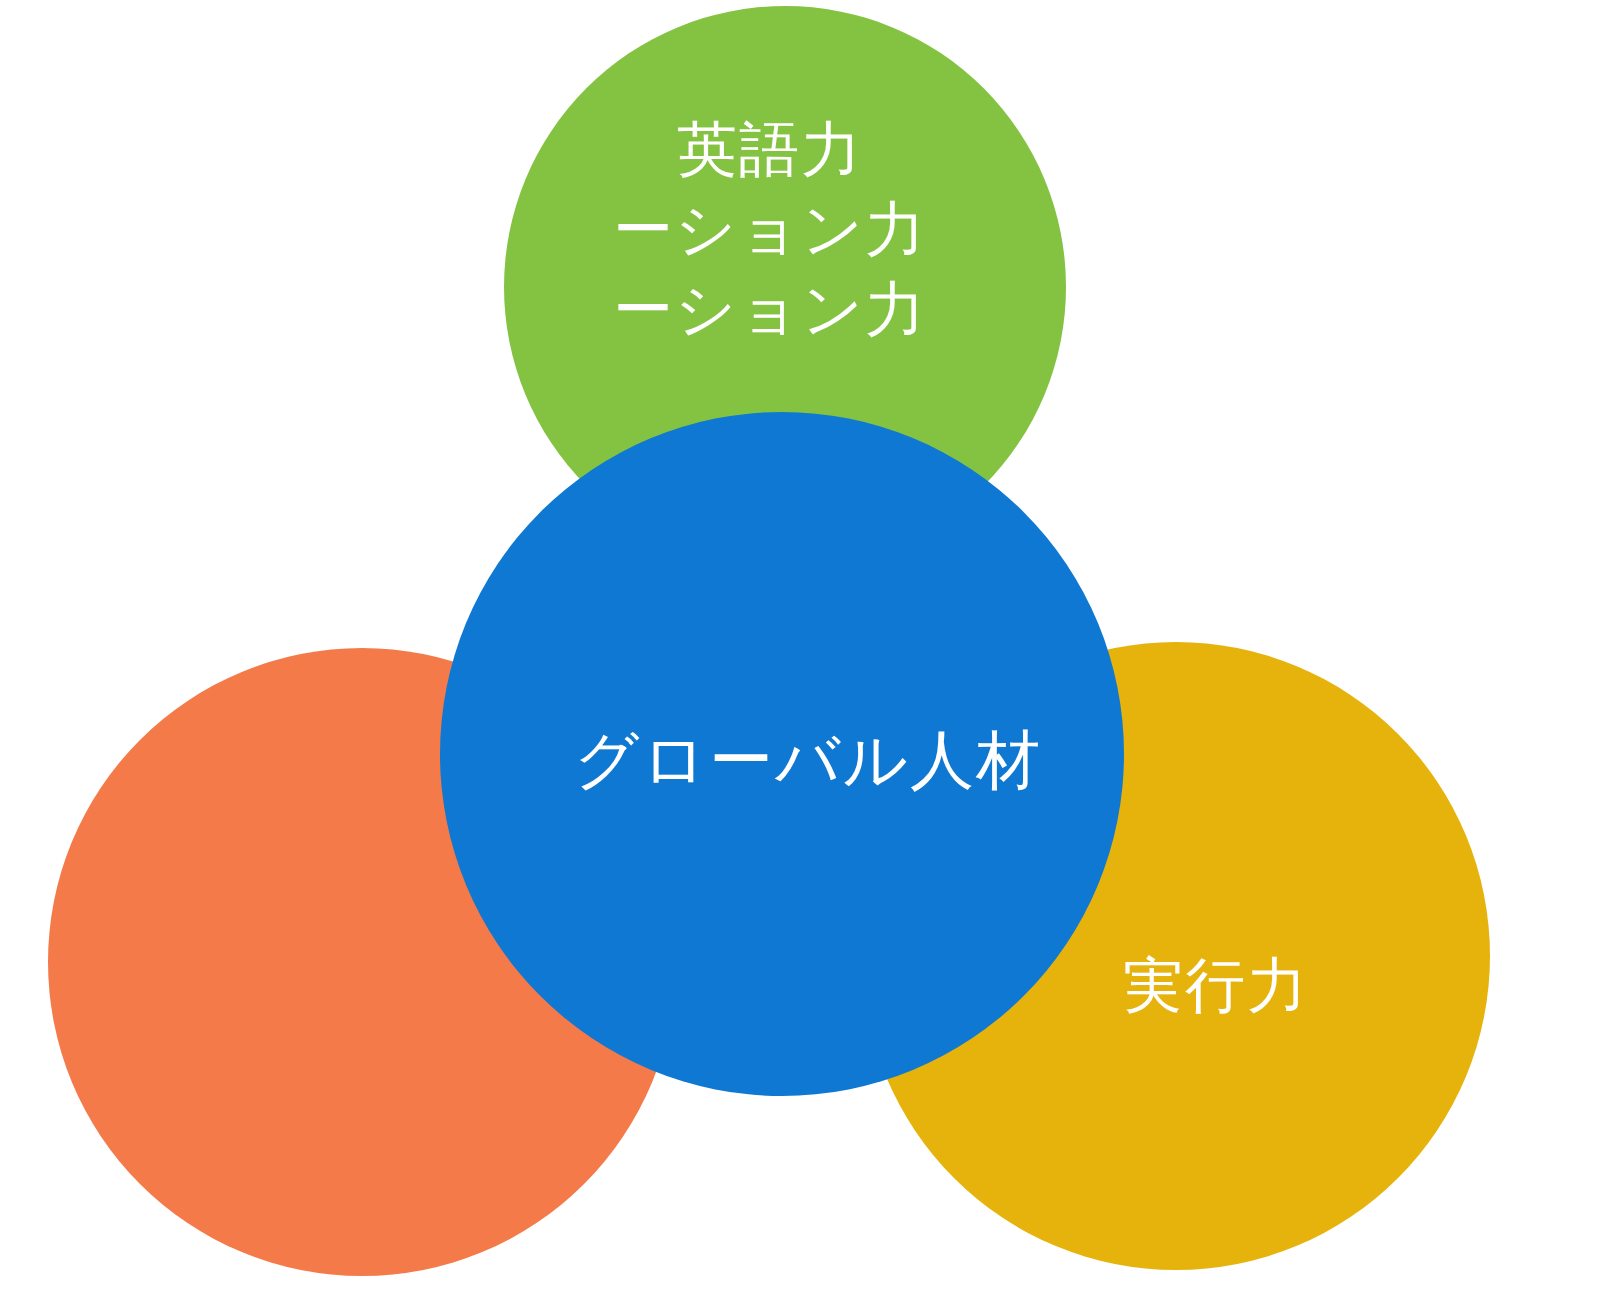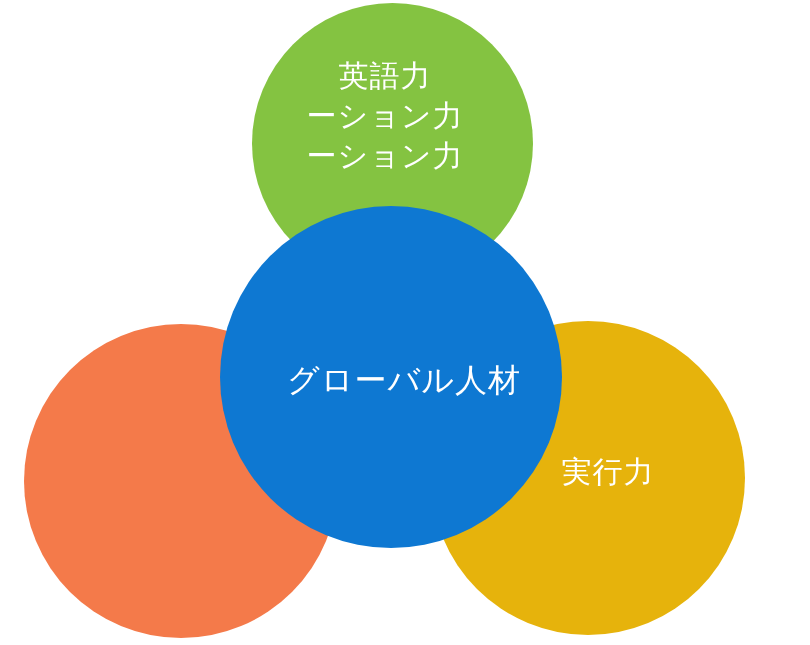--- a/index.html
+++ b/index.html
@@ -30,21 +30,21 @@
     transform: translate(-50%, -50%);
     color: #ffffff;
     font-weight: normal;
     text-align: center;
     letter-spacing: 1px;
     white-space: nowrap;
   }
   .label-green  { left: 385px; top: 116px; font-size: 30px; line-height: 40px; }
   .label-blue   { left: 404px; top: 380px; font-size: 32px; line-height: 40px; }
   .label-orange { left: 156px; top: 478px; font-size: 30px; line-height: 39px; }
-  .label-yellow { left: 608px; top: 472px; font-size: 30px; line-height: 40px; }
+  .label-yellow { left: 608px; top: 494px; font-size: 30px; line-height: 40px; }
 </style>
 </head>
 <body>
 
 <div class="canvas">
 
   <div class="circle circle-green" style="background-color: rgb(132, 195, 65);"></div>
 
   <div class="circle circle-orange" style="background-color: rgb(244, 122, 74);"></div>
 

